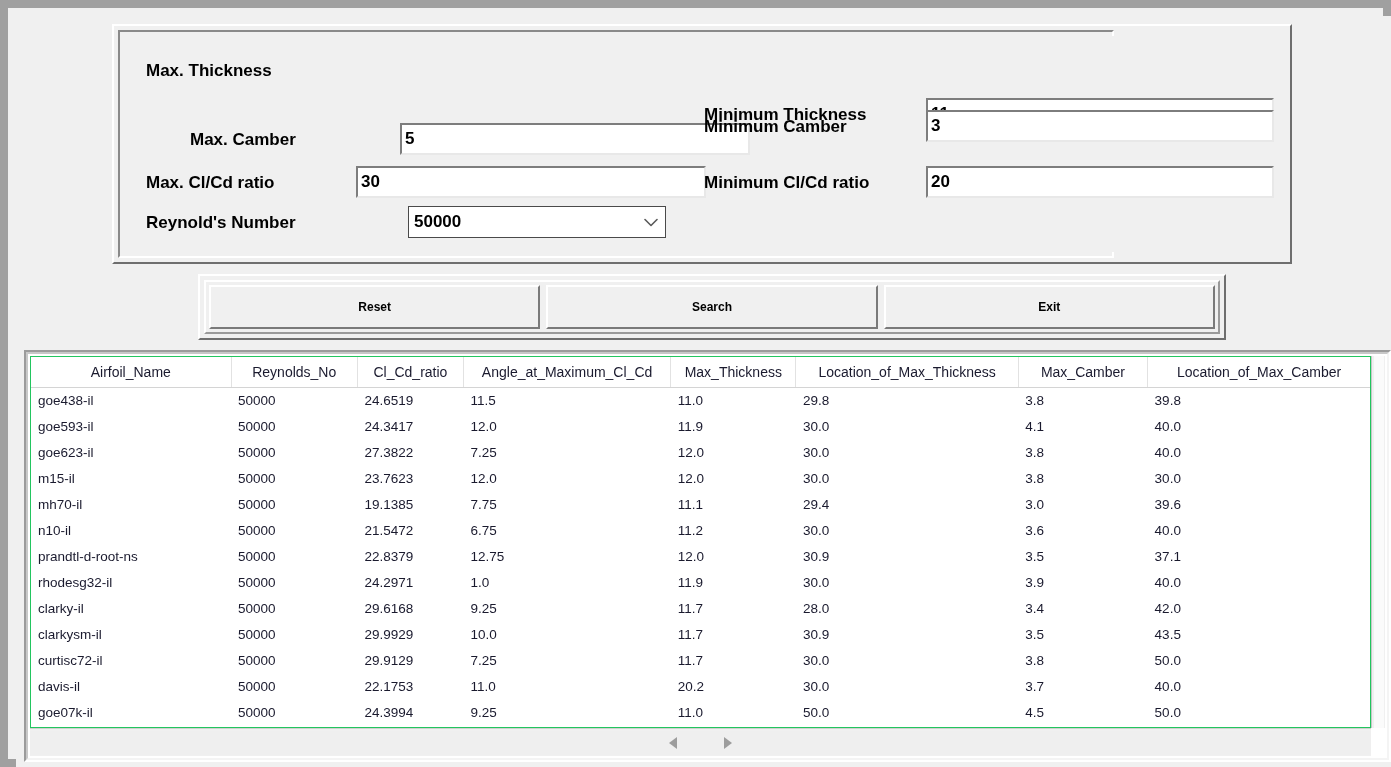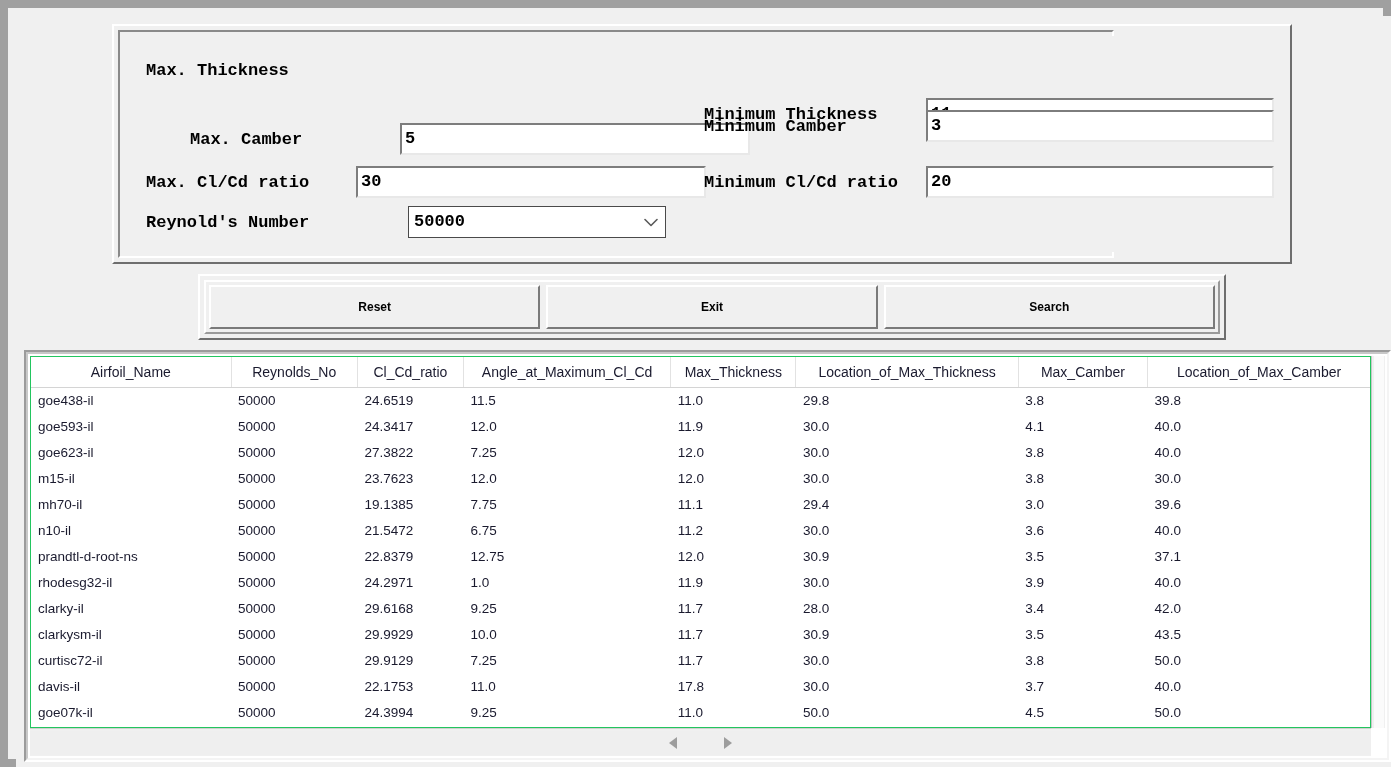--- a/index.html
+++ b/index.html
@@ -56,21 +56,21 @@
 
   
   #filter-panel {
     position: absolute;
     left: 96px; top: 8px;
     width: 1180px; height: 240px;
   }
   #filter-panel-inner {
     position: absolute;
     left: 4px; top: 4px;
-    width: 996px; height: 228px; font-family: Liberation Mono, monospace;
+    width: 996px; height: 228px;
   }
   #filter-grid {
     position: absolute;
     left: 4px; top: 4px;
     width: 1156px; height: 216px;
     background: #f0f0f0;
   }
 
   .field-row { position: absolute; height: 34px; }
   .field-label {
@@ -309,22 +309,22 @@
             </span>
           </div>
 
         </div>
       </div>
     </div>
 
     <div id="button-bar" class="raised-outer">
       <div id="button-bar-inner" class="raised-inner">
         <div class="action-button">Reset</div>
+        <div class="action-button">Search</div>
         <div class="action-button">Exit</div>
-        <div class="action-button">Search</div>
       </div>
     </div>
 
     <div id="table-frame">
       <div id="table-frame2">
 
         <div id="table-viewport">
           <table class="grid">
             <colgroup>
               <col style="width:198px">
@@ -457,21 +457,21 @@
                   <td>11.7</td>
                   <td>30.0</td>
                   <td>3.8</td>
                   <td>50.0</td>
                 </tr>
                 <tr>
                   <td>davis-il</td>
                   <td>50000</td>
                   <td>22.1753</td>
                   <td>11.0</td>
-                  <td>17.8</td>
+                  <td>20.2</td>
                   <td>30.0</td>
                   <td>3.7</td>
                   <td>40.0</td>
                 </tr>
                 <tr>
                   <td>goe07k-il</td>
                   <td>50000</td>
                   <td>24.3994</td>
                   <td>9.25</td>
                   <td>11.0</td>

